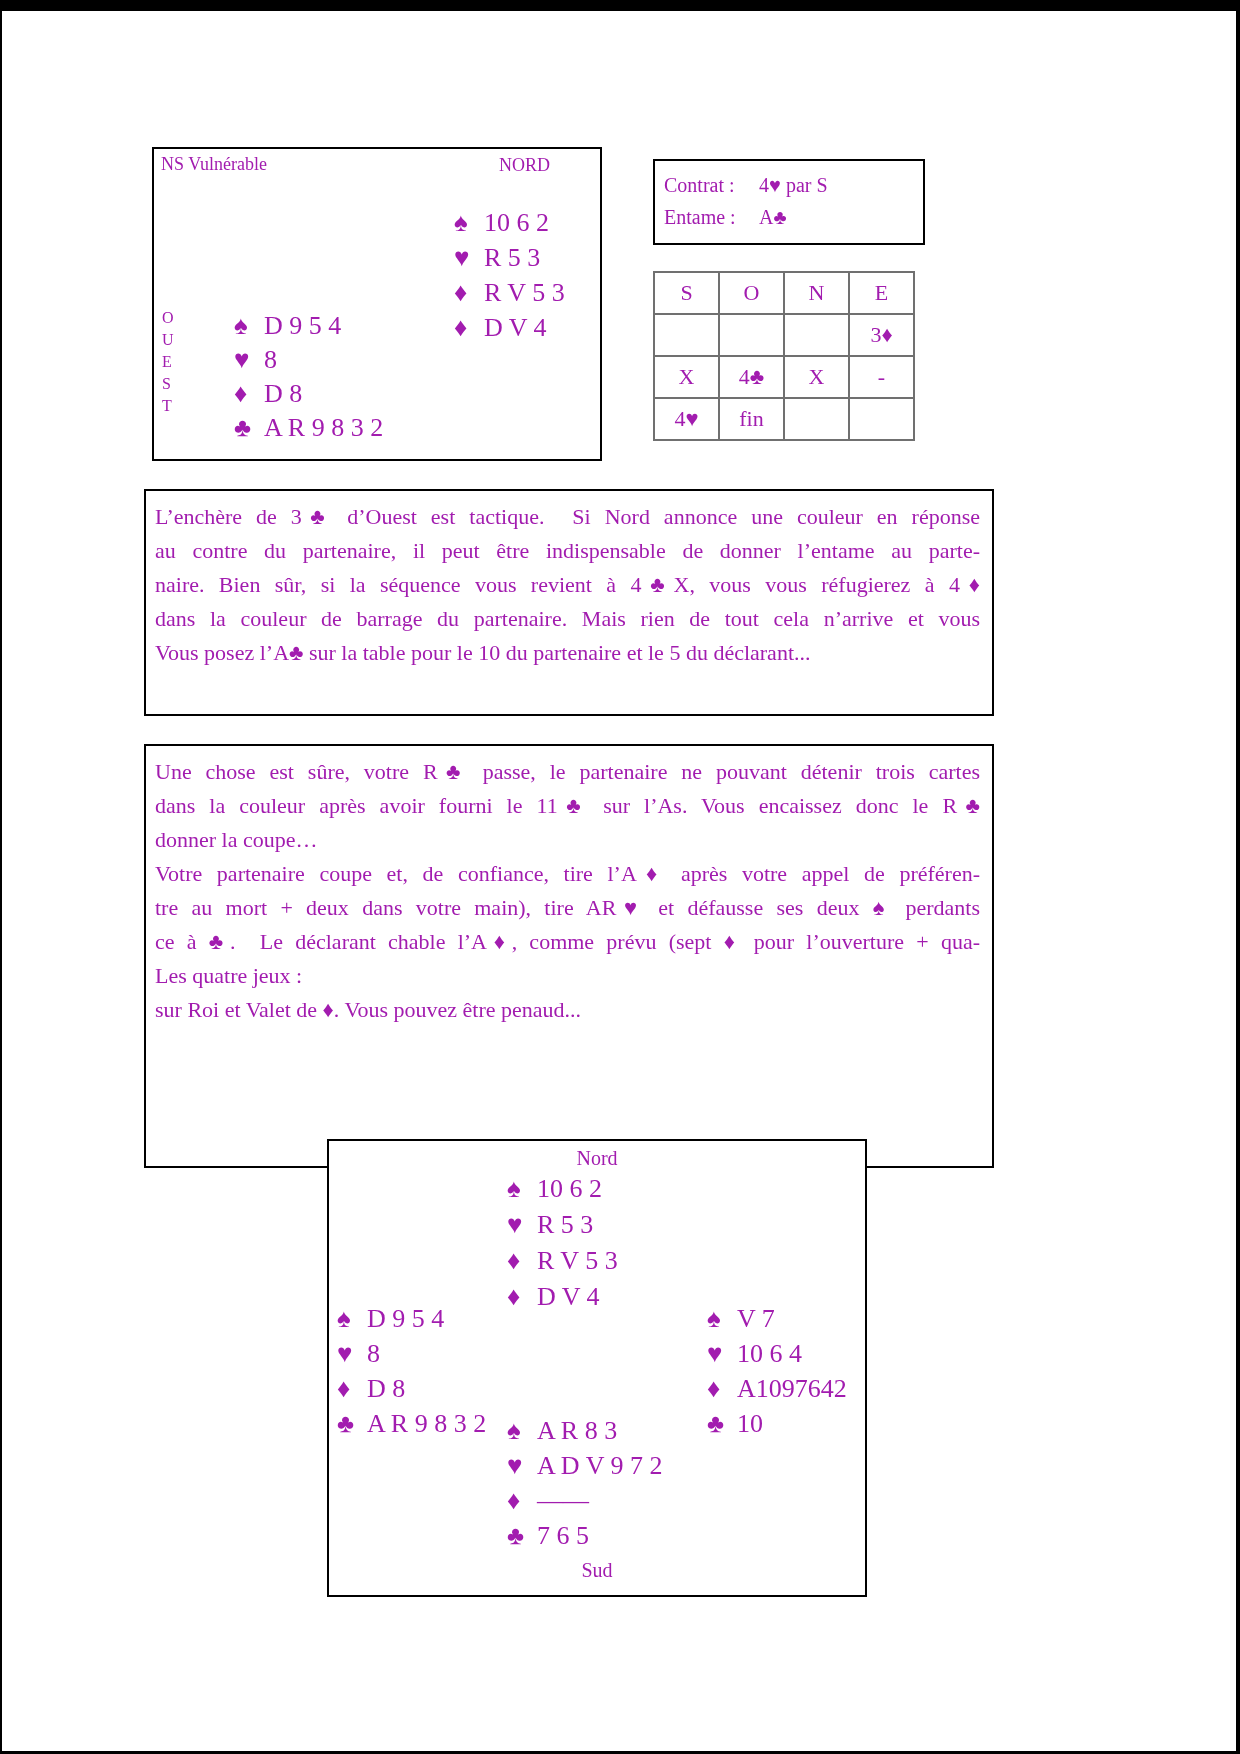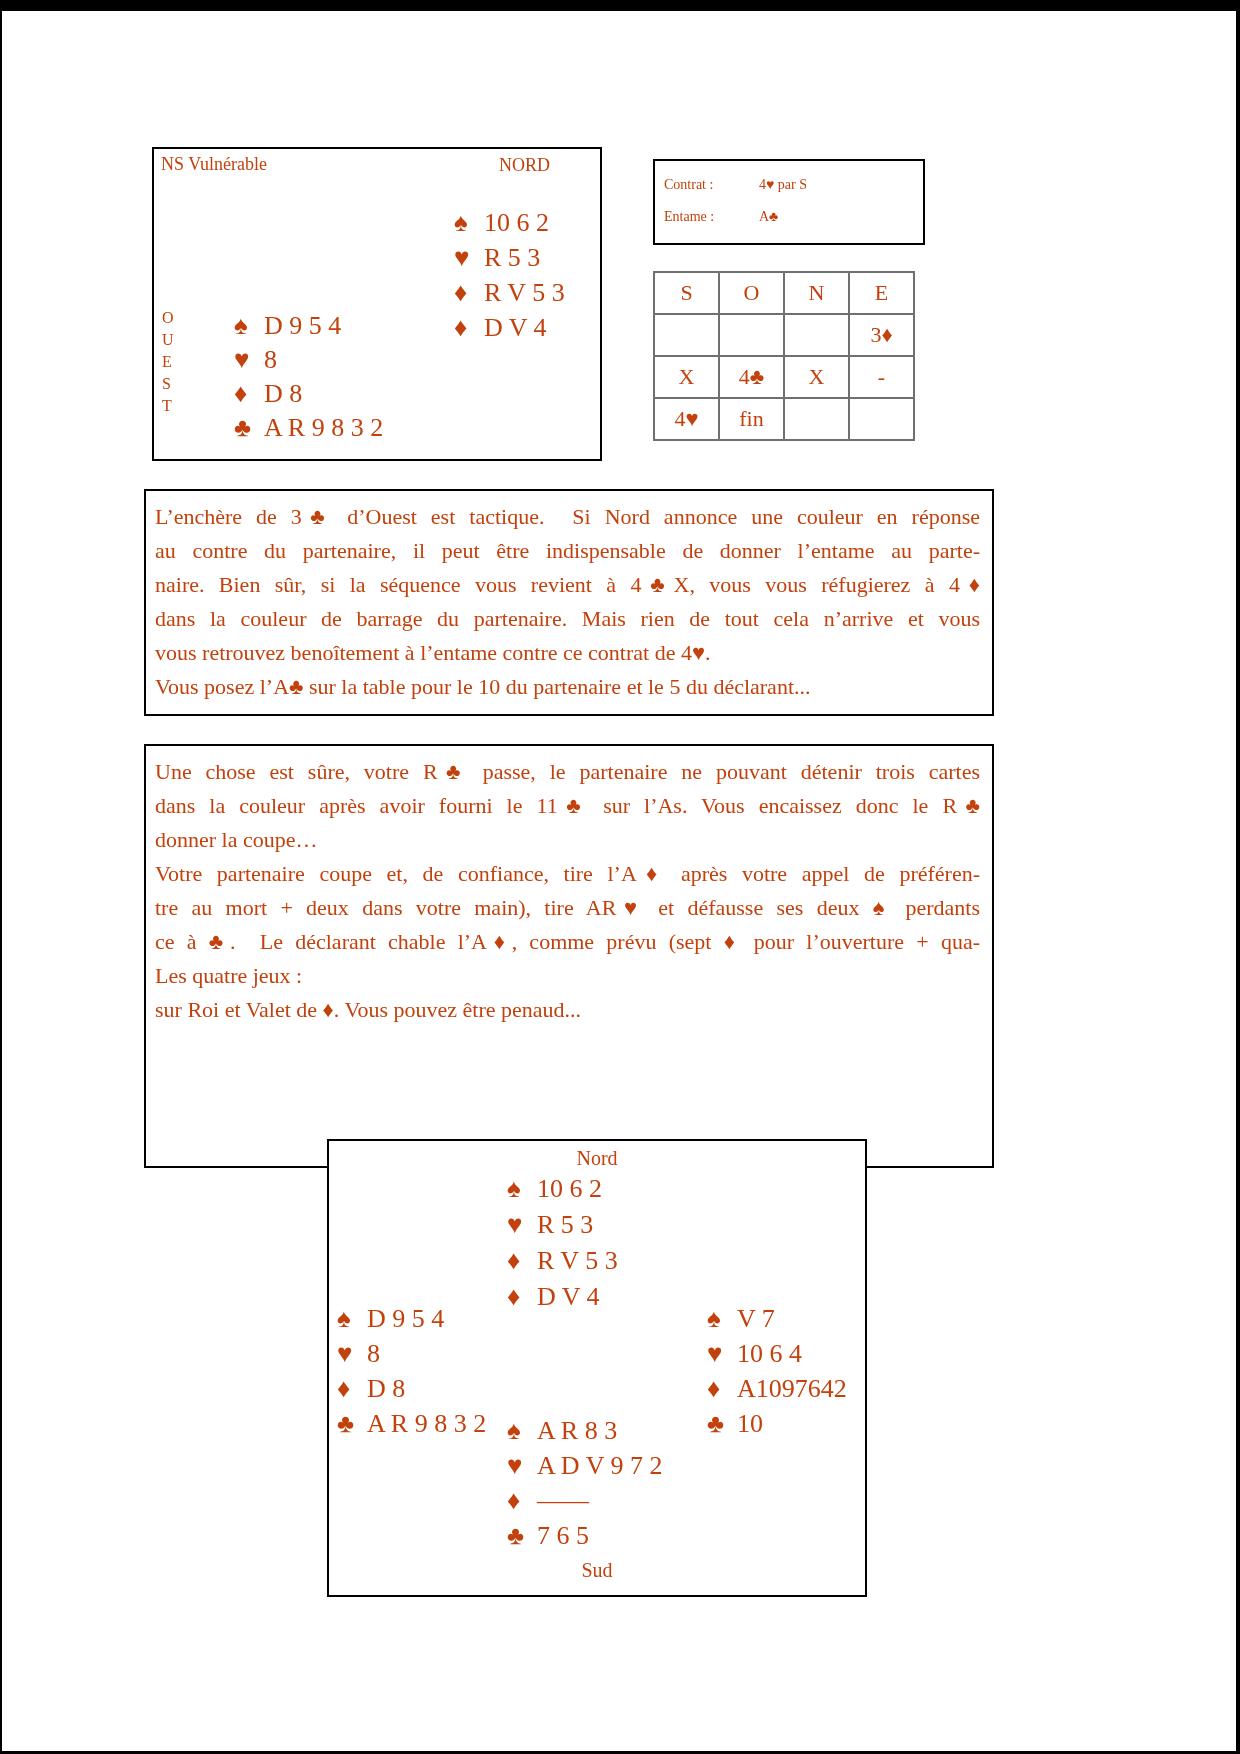--- a/index.html
+++ b/index.html
@@ -1,42 +1,42 @@
 <!DOCTYPE html>
 <html><head>
 <meta charset="utf-8">
 <style>
   html,body{margin:0;padding:0;background:#fff;}
   .page{
     position:relative;
     width:1240px;height:1754px;
     background:#ffffff;
     font-family:"Liberation Serif","DejaVu Serif",serif;
-    color:#c2410c;
+    color:#a21caf;
     border-top:11px solid #000;
     border-left:2px solid #000;
     border-right:4px solid #000;
     border-bottom:3px solid #000;
     box-sizing:border-box;
     overflow:hidden;
   }
   .box{position:absolute;border:2px solid #000;box-sizing:border-box;background:#fff;}
   
   .hand-box{left:150px;top:136px;width:450px;height:314px;}
   .vuln{position:absolute;left:7px;top:5px;font-size:18px;}
   .nord-label{position:absolute;left:345px;top:6px;font-size:18px;}
   .hand{position:absolute;font-size:26px;white-space:nowrap;}
   .hand .hl{height:35px;line-height:35px;}
   .hand .suit{display:inline-block;min-width:30px;}
   .hb-north{left:300px;top:56px;}
   .hb-west{left:80px;top:160px;}
   .hb-west .hl{height:34px;line-height:34px;}
   .ouest-vert{position:absolute;left:8px;top:158px;font-size:16px;line-height:22px;}
   
-  .contract-box{left:651px;top:148px;width:272px;height:86px;font-size:14px;padding:8px 16px 0 9px;}
+  .contract-box{left:651px;top:148px;width:272px;height:86px;font-size:20px;padding:8px 16px 0 9px;}
   .contract-box .cl{height:32px;line-height:32px;white-space:nowrap;}
   .contract-box .lab{display:inline-block;min-width:95px;}
   
   .bid-table{position:absolute;left:651px;top:260px;border-collapse:collapse;}
   .bid-table td{
     width:65px;height:42px;box-sizing:border-box;
     border:2px solid #707070;
     text-align:center;vertical-align:middle;
     font-size:22px;font-family:"Liberation Serif","DejaVu Serif",serif;
     background:#fff;
@@ -123,21 +123,20 @@
         <td></td>
       </tr>
     </tbody>
   </table>
 
   <div class="box para para1">
     <div class="pline jline">L’enchère de 3♣ d’Ouest est tactique.  Si Nord annonce une couleur en réponse</div>
     <div class="pline jline">au contre du partenaire, il peut être indispensable de donner l’entame au parte-</div>
     <div class="pline jline">naire. Bien sûr, si la séquence vous revient à 4♣X, vous vous réfugierez à 4♦</div>
     <div class="pline jline">dans la couleur de barrage du partenaire. Mais rien de tout cela n’arrive et vous</div>
-    <div class="pline">vous retrouvez benoîtement à l’entame contre ce contrat de 4♥.</div>
     <div class="pline">Vous posez l’A♣ sur la table pour le 10 du partenaire et le 5 du déclarant...</div>
   </div>
 
   <div class="box para para2">
     <div class="pline jline">Une chose est sûre, votre R♣ passe, le partenaire ne pouvant détenir trois cartes</div>
     <div class="pline jline">dans la couleur après avoir fourni le 11♣ sur l’As. Vous encaissez donc le R♣</div>
     <div class="pline">donner la coupe…</div>
     <div class="pline jline">Votre partenaire coupe et, de confiance, tire l’A♦ après votre appel de préféren-</div>
     <div class="pline jline">tre au mort + deux dans votre main), tire AR♥ et défausse ses deux ♠ perdants</div>
     <div class="pline jline">ce à ♣.  Le déclarant chable l’A♦, comme prévu (sept ♦ pour l’ouverture + qua-</div>

